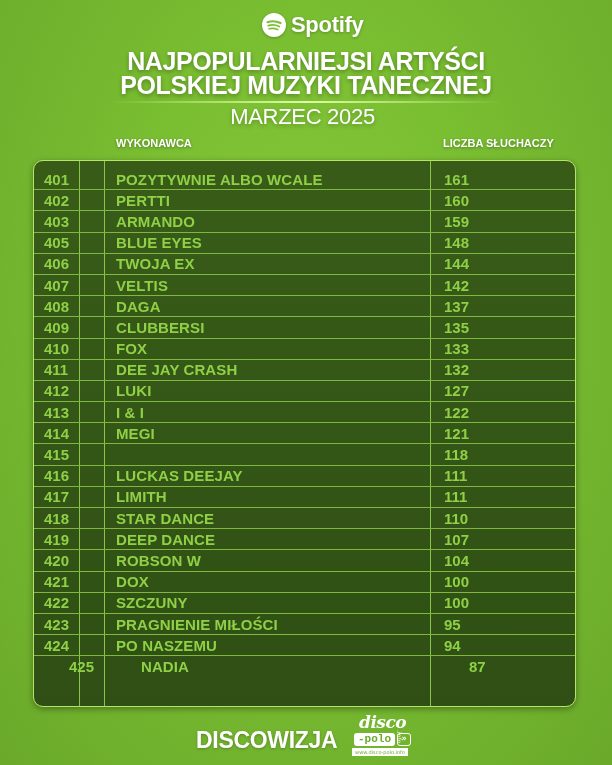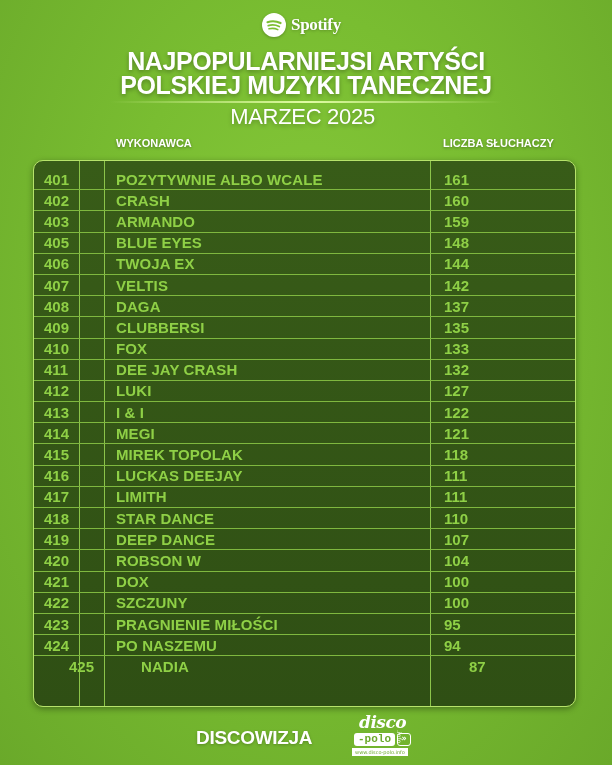--- a/index.html
+++ b/index.html
@@ -12,22 +12,22 @@
     .spotify {
       position: absolute; left: 262px; top: 12px; height: 26px;
       display: flex; align-items: center; gap: 5px;
     }
     .spotify-logo {
       width: 24px; height: 24px; border-radius: 50%; background: #ffffff;
       position: relative; box-shadow: 0 1px 3px rgba(0,0,0,0.25);
     }
     .spotify-logo svg { position: absolute; left: 0; top: 0; }
     .spotify-text {
-      color: #ffffff; font-family: Liberation Serif, serif; font-weight: bold;
-      font-size: 17px; letter-spacing: -0.3px; text-shadow: 0 1px 3px rgba(0,0,0,0.25);
+      color: #ffffff; font-family: Liberation Sans, sans-serif; font-weight: bold;
+      font-size: 22px; letter-spacing: -0.3px; text-shadow: 0 1px 3px rgba(0,0,0,0.25);
     }
     .title {
       position: absolute; left: 0; width: 612px; text-align: center; color: #ffffff;
       font-family: "Liberation Sans", sans-serif; font-weight: bold; font-size: 25px;
       letter-spacing: -0.4px; line-height: 24px;
       text-shadow: 0 2px 4px rgba(0,0,0,0.3);
     }
     .title.l1 { top: 49px; }
     .title.l2 { top: 73px; }
     .title-rule {
@@ -60,21 +60,21 @@
       position: relative; height: 21.2px; box-sizing: border-box;
       border-bottom: 1px solid #7fb83f; display: flex; align-items: center;
       font-family: "Liberation Sans", sans-serif; font-weight: bold; font-size: 15px; color: #8fd046;
     }
     .row:last-child { border-bottom: none; margin-left: 25px; }
     .row .rank { position: absolute; left: 10px; }
     .row .artist { position: absolute; left: 82px; letter-spacing: 0.1px; }
     .row .count { position: absolute; left: 410px; }
     .footer-brand {
       position: absolute; left: 196px; top: 727px; color: #ffffff;
-      font-family: "Liberation Sans", sans-serif; font-weight: bold; font-size: 19px; letter-spacing: -0.3px;
+      font-family: "Liberation Sans", sans-serif; font-weight: bold; font-size: 23px; letter-spacing: -0.3px;
       text-shadow: 0 1px 3px rgba(0,0,0,0.25);
     }
     .disco-logo { position: absolute; left: 352px; top: 712px; width: 66px; height: 48px; color: #ffffff; }
     .disco-word {
       position: absolute; left: 7px; top: 0; font-family: "DejaVu Serif", serif; font-style: italic;
       font-weight: bold; font-size: 17px; color: #ffffff; letter-spacing: -0.5px;
     }
     .polo-box {
       position: absolute; left: 2px; top: 21px; height: 13px; display: flex; align-items: center;
     }
@@ -123,21 +123,21 @@
   <div class="vline b"></div>
   <div class="vline c"></div>
   <div class="rows" id="rows">
       <div class="row">
         <span class="rank">401</span>
         <span class="artist">POZYTYWNIE ALBO WCALE</span>
         <span class="count">161</span>
       </div>
       <div class="row">
         <span class="rank">402</span>
-        <span class="artist">CRASH</span>
+        <span class="artist">PERTTI</span>
         <span class="count">160</span>
       </div>
       <div class="row">
         <span class="rank">403</span>
         <span class="artist">ARMANDO</span>
         <span class="count">159</span>
       </div>
       <div class="row">
         <span class="rank">405</span>
         <span class="artist">BLUE EYES</span>
@@ -183,21 +183,20 @@
         <span class="artist">I &amp; I</span>
         <span class="count">122</span>
       </div>
       <div class="row">
         <span class="rank">414</span>
         <span class="artist">MEGI</span>
         <span class="count">121</span>
       </div>
       <div class="row">
         <span class="rank">415</span>
-        <span class="artist">MIREK TOPOLAK</span>
         <span class="count">118</span>
       </div>
       <div class="row">
         <span class="rank">416</span>
         <span class="artist">LUCKAS DEEJAY</span>
         <span class="count">111</span>
       </div>
       <div class="row">
         <span class="rank">417</span>
         <span class="artist">LIMITH</span>

